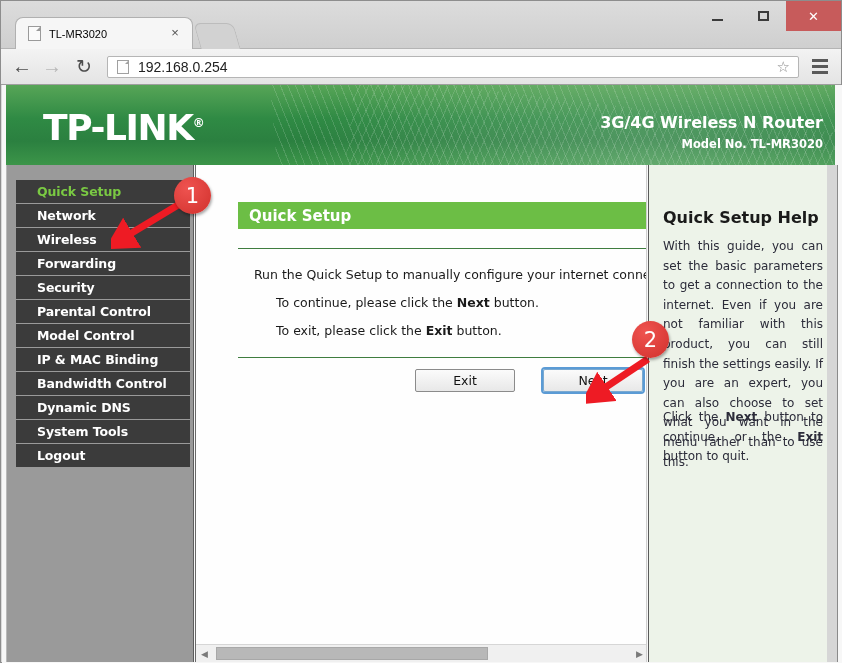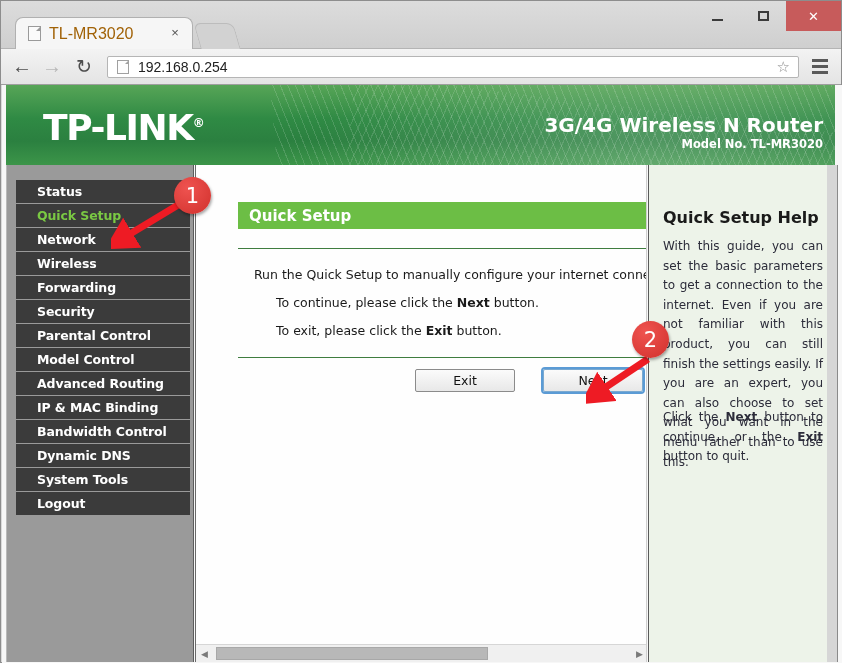--- a/index.html
+++ b/index.html
@@ -37,21 +37,21 @@
     background: #fbfbfb;
     border: 1px solid #9a9a9a;
     position: relative; flex: 0 0 auto;
   }
   .tab-favicon:after{
     content:""; position:absolute; right:-1px; top:-1px;
     border-width: 0 0 5px 5px; border-style: solid;
     border-color: transparent transparent #9a9a9a transparent;
   }
   .tab-title {
-    font-size: 16px; color: #a16207; white-space: nowrap;
+    font-size: 11px; color: #000000; white-space: nowrap;
     overflow: hidden; flex: 1 1 auto;
   }
   .tab-close {
     width: 18px; height: 18px; margin-right: 8px;
     font-size: 13px; color: #555; line-height: 16px; text-align: center;
     flex: 0 0 auto;
   }
   .newtab {
     position: absolute; left: 196px; top: 22px;
     width: 40px; height: 26px;
@@ -141,21 +141,21 @@
     transform: rotate(7deg);
   }
   .logo {
     position: absolute; left: 37px; top: 22px;
     color: #fff; font-size: 36px; font-weight: bold; letter-spacing: -1.4px;
     font-family: "DejaVu Sans", sans-serif;
   }
   .logo sup { font-size: 12px; vertical-align: super; letter-spacing: 0; }
   .model-line1 {
     position: absolute; right: 12px; top: 28px;
-    color: #fff; font-size: 20px; font-weight: bold;
+    color: #fff; font-size: 16px; font-weight: bold;
     font-family: "DejaVu Sans", sans-serif;
   }
   .model-line2 {
     position: absolute; right: 12px; top: 52px;
     color: #fff; font-size: 11.5px; font-weight: bold;
     font-family: "DejaVu Sans", sans-serif;
     padding-left: 44px;
   }
 
   
@@ -334,46 +334,40 @@
       <div class="logo"><span>TP-LINK</span><sup>®</sup></div>
       <div class="model-line1">3G/4G Wireless N Router</div>
       <div class="model-line2">Model No. TL-MR3020</div>
     </div>
 
     <div class="page-body">
 
       <div class="sidebar">
         <div class="sidebar-top"></div>
         <div class="menu">
-          <div class="menu-item">
-              <span>Status</span>
-            </div>
           <div class="menu-item active">
               <span>Quick Setup</span>
             </div>
           <div class="menu-item">
               <span>Network</span>
             </div>
           <div class="menu-item">
               <span>Wireless</span>
             </div>
           <div class="menu-item">
               <span>Forwarding</span>
             </div>
           <div class="menu-item">
               <span>Security</span>
             </div>
           <div class="menu-item">
               <span>Parental Control</span>
             </div>
           <div class="menu-item">
               <span>Model Control</span>
-            </div>
-          <div class="menu-item">
-              <span>Advanced Routing</span>
             </div>
           <div class="menu-item">
               <span>IP &amp; MAC Binding</span>
             </div>
           <div class="menu-item">
               <span>Bandwidth Control</span>
             </div>
           <div class="menu-item">
               <span>Dynamic DNS</span>
             </div>

